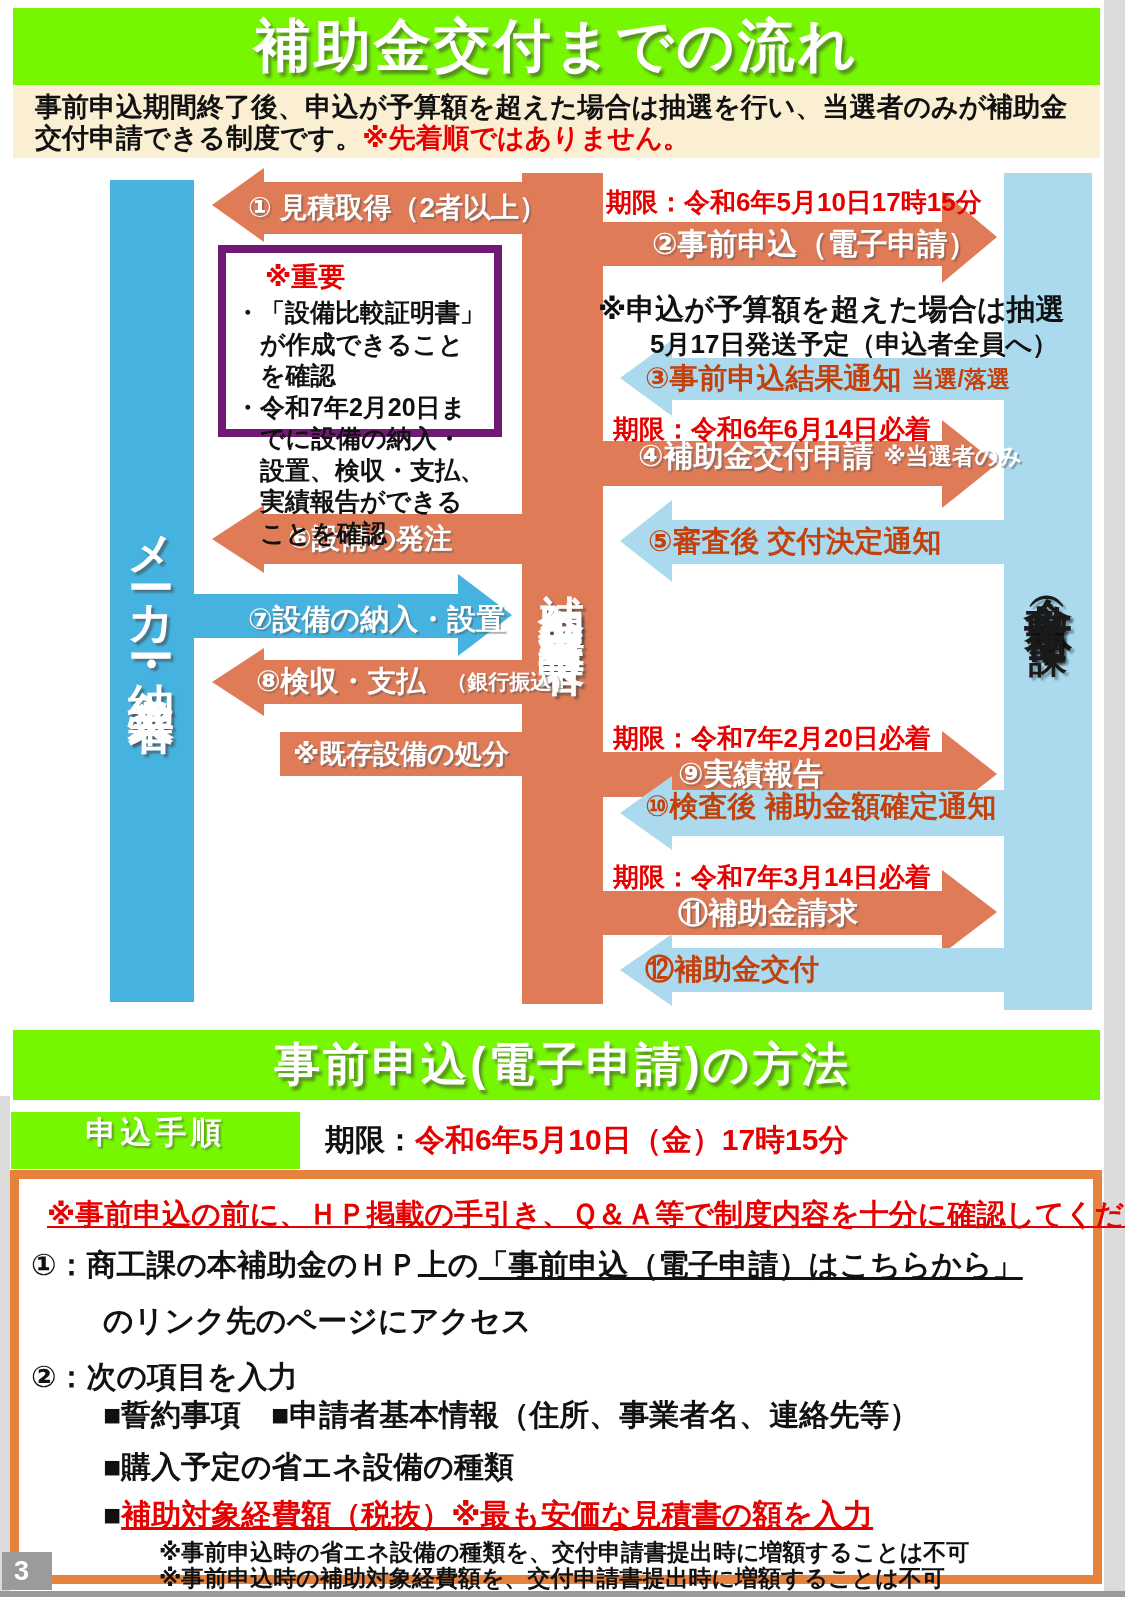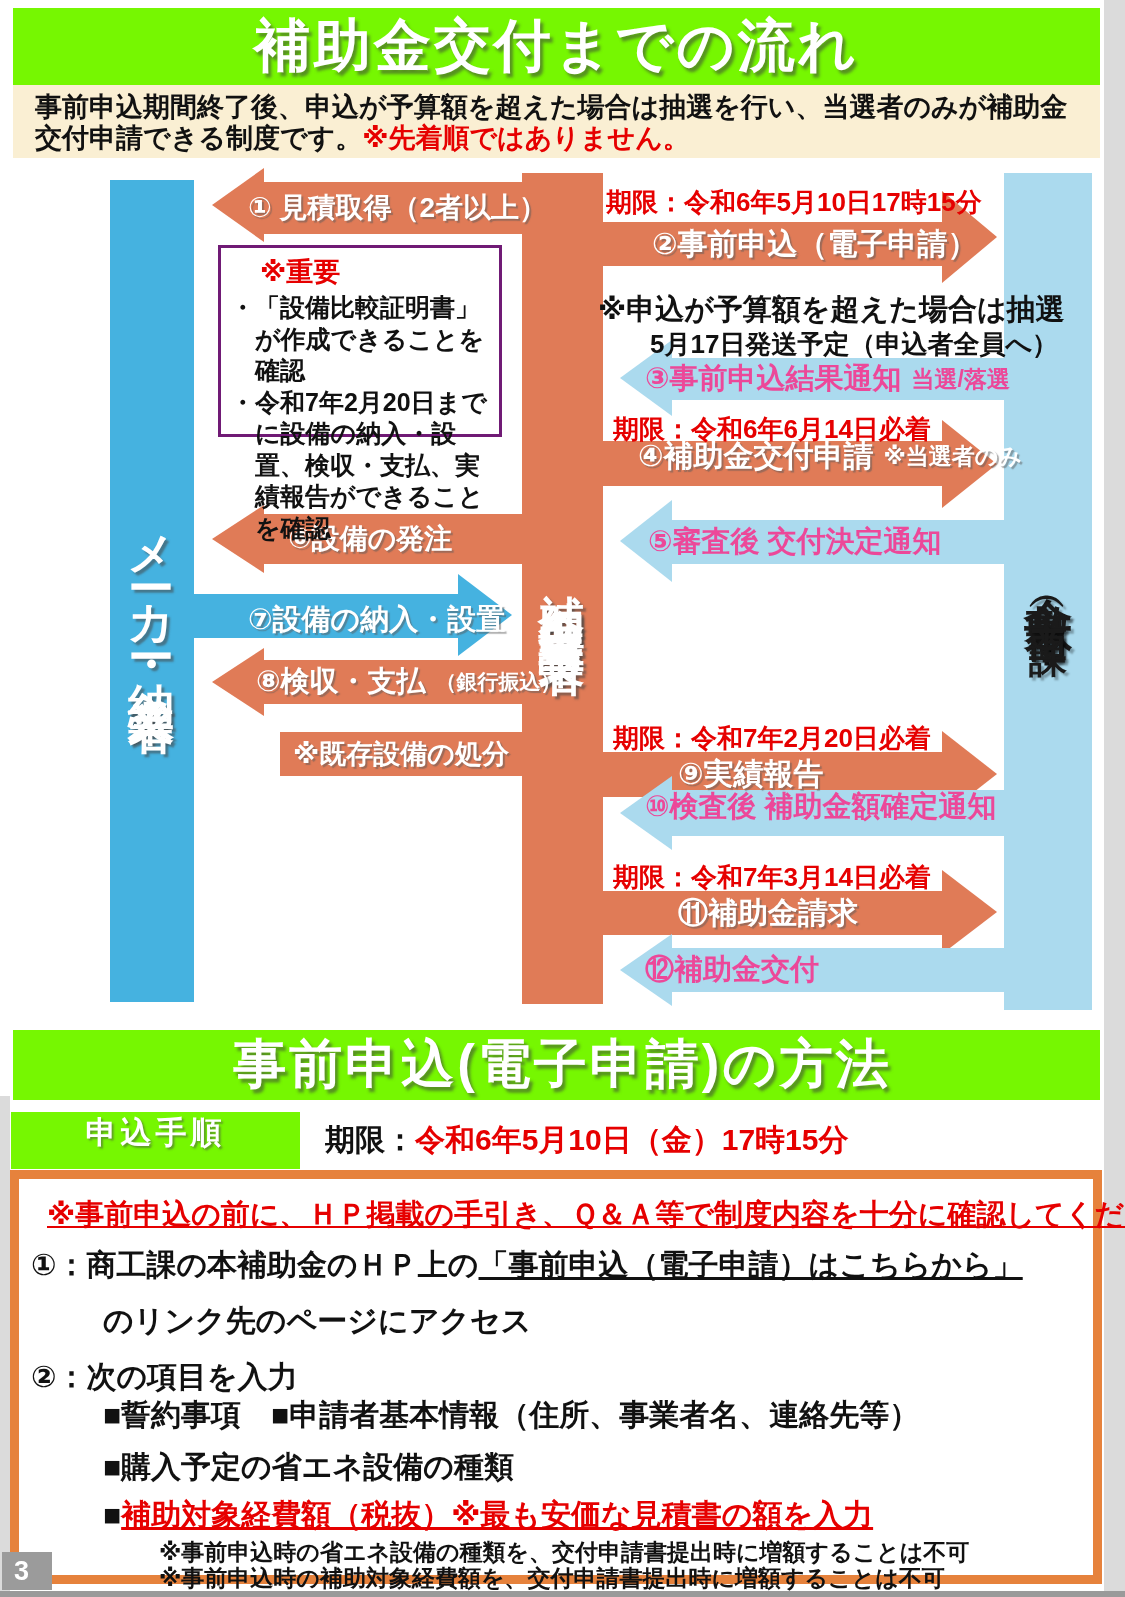--- a/index.html
+++ b/index.html
@@ -8,21 +8,21 @@
   .page { position:relative; width:1125px; height:1597px; background:#fff; overflow:hidden; }
 
   
   .strip { position:absolute; background:#dbdbdb; }
 
   
   .banner { position:absolute; left:13px; width:1087px; background:#76F701;
             display:flex; align-items:center; justify-content:center;
             color:#fff; text-shadow:3px 4px 3px rgba(60,60,60,0.55); letter-spacing:3px; }
   .banner-top { top:8px; height:77px; font-size:57px; }
-  .banner-method { top:1030px; height:70px; font-size:53px;padding-left:12px; }
+  .banner-method { top:1030px; height:70px; font-size:46px;padding-left:12px; }
 
   
   .intro-box { position:absolute; left:13px; top:85px; width:1087px; height:73px;
                background:#FAEFD3; padding:7px 22px; font-size:27px; line-height:1.16; color:#111; }
   .red { color:#E60000; }
 
   
   .bar { position:absolute; display:flex; align-items:center; justify-content:center; }
   .bar-left  { left:110px;  top:180px; width:84px; height:822px; background:#45B2E0; }
   .bar-center{ left:522px;  top:173px; width:81px; height:831px; background:#E07B57; }
@@ -35,29 +35,29 @@
   .city-sub  { font-size:38px; }
 
   
   .abody { position:absolute; }
   .o { background:#E07B57; }
   .b { background:#45B2E0; }
   .lb{ background:#ABDAEE; }
   .tri { position:absolute; width:0; height:0; border-style:solid; }
   .albl { position:absolute; display:flex; align-items:center; white-space:nowrap;
           color:#fff; text-shadow:2px 2px 1px rgba(90,90,90,0.5); z-index:3; }
-  .albl.dark { color:#ec4899; text-shadow:none; }
+  .albl.dark { color:#c2410c; text-shadow:none; }
   .sub { font-size:23px; margin-left:10px; }
   .ftext { position:absolute; white-space:nowrap; z-index:3; }
   .fred { color:#E60000; font-size:26px; }
   .fblack { color:#111; }
 
   
   .imp-box { position:absolute; left:218px; top:245px; width:284px; height:192px;
-             background:#fff; border:3px solid #701a75; padding:6px 9px; z-index:4; }
+             background:#fff; border:8px solid #701a75; padding:6px 9px; z-index:4; }
   .imp-title { color:#E60000; font-size:27px; margin-left:30px; margin-bottom:2px; }
   .imp-box ul { list-style:none; }
   .imp-box li { font-size:25px; line-height:1.26; color:#111; padding-left:1em; text-indent:-1em; }
 
   
   .proc-label { position:absolute; left:11px; top:1112px; width:289px; height:57px;
                 background:#76F701; display:flex; align-items:flex-start; justify-content:center;
                 color:#fff; font-size:31px; letter-spacing:4px; text-shadow:2px 2px 2px rgba(70,70,70,0.5); }
   .proc-deadline { position:absolute; left:325px; top:1112px; height:57px; display:flex;
                    align-items:center; font-size:30px; color:#111; white-space:nowrap; }
@@ -158,21 +158,21 @@
     <div class="abody b" style="left:194px; top:594px; width:264px; height:44px;"></div>
     <div class="tri" style="left:458px; top:574px; border-width:41px 0 41px 54px; border-color:transparent transparent transparent #45B2E0;"></div>
     <div class="albl" style="left:248px; top:594px; height:52px; font-size:29px;">
         <span>⑦設備の納入・設置</span>
       </div>
 
     <div class="tri" style="left:212px; top:648px; border-width:34px 52px 34px 0; border-color:transparent #E07B57 transparent transparent;"></div>
     <div class="abody o" style="left:264px; top:660px; width:258px; height:44px;"></div>
     <div class="albl" style="left:256px; top:660px; height:44px; font-size:29px;">
         <span>⑧検収・支払</span>
-        <span class="sub" style="font-size:21px; margin-left:10px;">（銀行振込）</span>
+        <span class="sub" style="font-size:21px; margin-left:21px;">（銀行振込）</span>
       </div>
 
     <div class="abody o" style="left:280px; top:732px; width:242px; height:44px;"></div>
     <div class="albl" style="left:280px; top:732px; width:242px; height:44px; font-size:27px; justify-content:center;">
         <span>※既存設備の処分</span>
       </div>
 
     <div class="ftext fred" style="left:613px; top:721px;">期限：令和7年2月20日必着</div>
 
     <div class="abody o" style="left:603px; top:752px; width:339px; height:45px;"></div>

